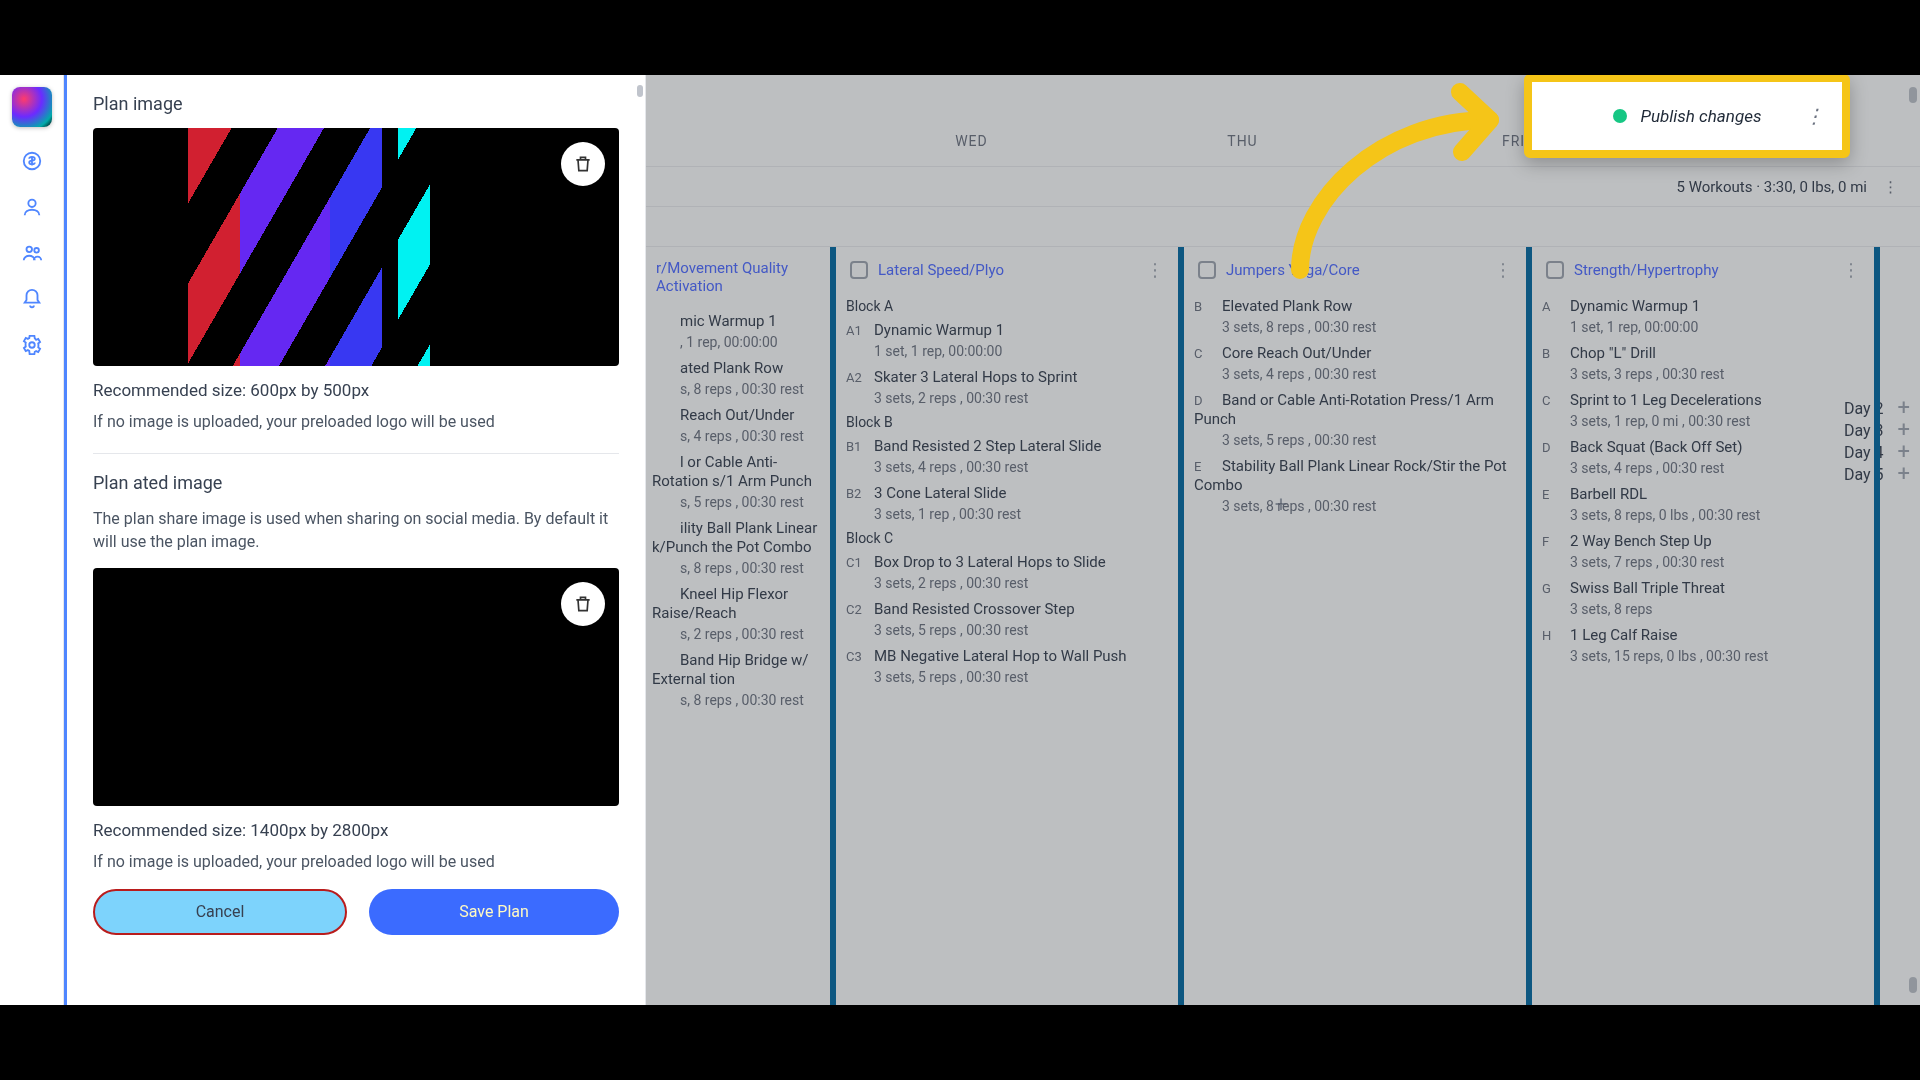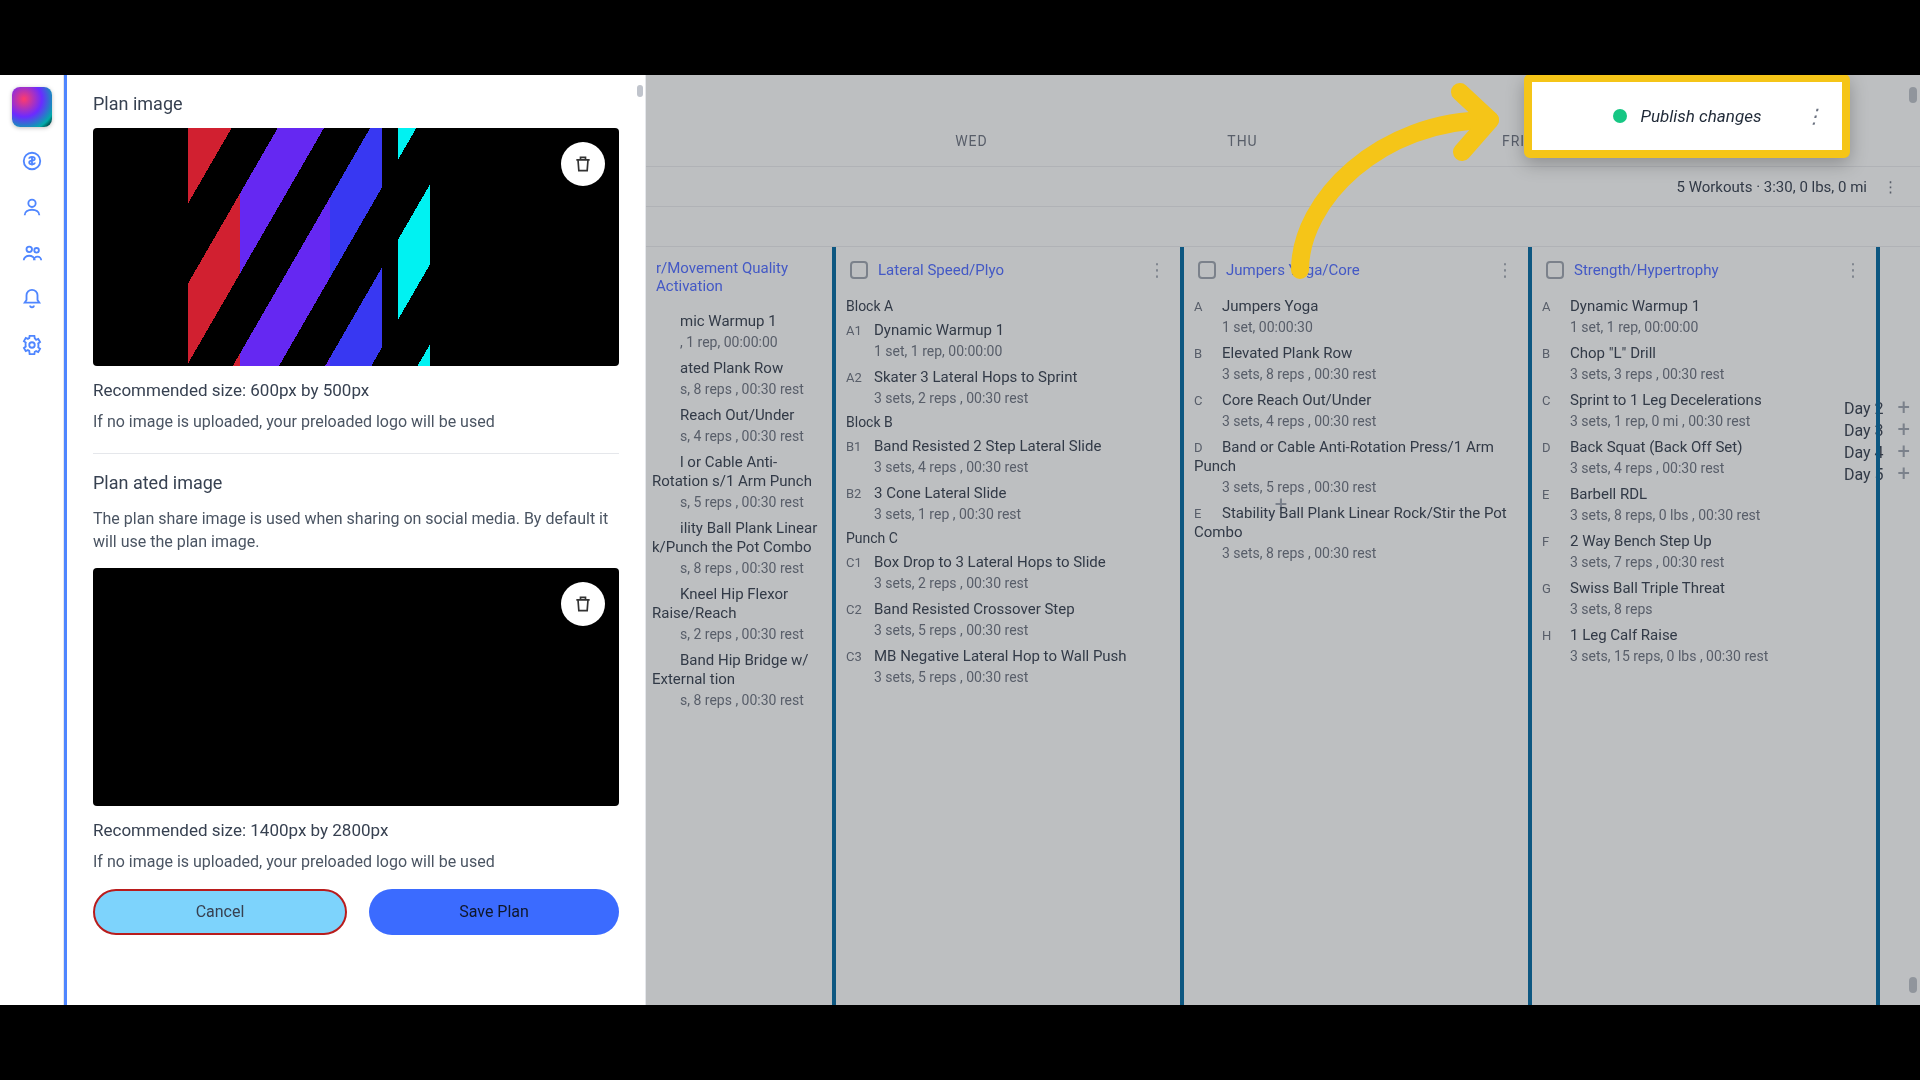--- a/index.html
+++ b/index.html
@@ -78,41 +78,41 @@
     box-shadow:0 1px 4px rgba(0,0,0,.3); color:#333; cursor:pointer;
   }
   .hint{font-size:17px; color:#374151; margin-top:14px;}
   .subhint{font-size:16px; color:#4b5563; margin-top:10px; line-height:1.45;}
   .divider{height:1px;background:#e5e7eb;margin:20px 0 8px;}
   .panel-actions{
     display:flex; gap:22px; margin-top:16px;
   }
   .btn{flex:1;height:46px;border-radius:23px;font-size:16px;display:flex;align-items:center;justify-content:center;cursor:pointer;}
   .btn-secondary{background:#7dd3fc;border:2px solid #b91c1c;color:#374151;}
-  .btn-primary{background:#3b6bff;color:#0f172a;border:none;}
+  .btn-primary{background:#3b6bff;color:#fef9c3;border:none;}
 
   
   .main{ flex:1; position:relative; overflow:hidden;}
   .day-header{
     display:flex; height:52px; align-items:center; border-bottom:1px solid #e5e7eb;
     margin-top:40px;
   }
   .day-header .dh{flex:1;text-align:center;font-size:14px;color:#6b7280;letter-spacing:1px;}
   .summary{
     height:40px;display:flex;align-items:center;justify-content:flex-end;padding-right:22px;
     font-size:15px;color:#374151;border-bottom:1px solid #e5e7eb;gap:16px;text-align:right;
   }
   .summary .more{color:#6b7280;}
   .days-row{
     display:flex; height:40px; border-bottom:1px solid #e5e7eb;flex-direction:column;
   }
   .days-row .cell{flex:1;display:flex;align-items:center;justify-content:flex-end;padding-right:10px;gap:8px;color:#374151;font-size:16px;}
   .days-row .plus{color:#9ca3af;font-size:22px;line-height:1;margin-left:6px;}
   .cols{display:flex;position:absolute;top:172px;bottom:0;left:0;right:0;}
-  .col{flex:1;border-right:4px solid #0369a1;padding:6px 10px 10px 10px;overflow:hidden;}
+  .col{flex:1;border-right:6px solid #0369a1;padding:6px 10px 10px 10px;overflow:hidden;}
   .col:last-child{border-right:none;}
   .col-head{
     display:flex;align-items:center;gap:10px;font-size:15px;color:#4f6bff;
     padding:6px 4px 10px;
   }
   .col-head .chk{width:18px;height:18px;border:2px solid #9ca3af;border-radius:4px;}
   .col-head .title{flex:1;}
   .col-head .dots{color:#9ca3af;font-size:18px;}
   .block-label{font-size:14px;color:#374151;margin:8px 0 6px;}
   .ex{margin:6px 0 2px;}
@@ -286,36 +286,35 @@
         <div class="block-label">Block A</div>
         <div id="col2-A">
             <div class="ex"><span class="tag">A1</span><span class="name">Dynamic Warmup 1</span><div class="meta">1 set, 1 rep, 00:00:00</div></div>
             <div class="ex"><span class="tag">A2</span><span class="name">Skater 3 Lateral Hops to Sprint</span><div class="meta">3 sets, 2 reps , 00:30 rest</div></div>
           </div>
         <div class="block-label">Block B</div>
         <div id="col2-B">
             <div class="ex"><span class="tag">B1</span><span class="name">Band Resisted 2 Step Lateral Slide</span><div class="meta">3 sets, 4 reps , 00:30 rest</div></div>
             <div class="ex"><span class="tag">B2</span><span class="name">3 Cone Lateral Slide</span><div class="meta">3 sets, 1 rep , 00:30 rest</div></div>
           </div>
-        <div class="block-label">Punch C</div>
+        <div class="block-label">Block C</div>
         <div id="col2-C">
             <div class="ex"><span class="tag">C1</span><span class="name">Box Drop to 3 Lateral Hops to Slide</span><div class="meta">3 sets, 2 reps , 00:30 rest</div></div>
             <div class="ex"><span class="tag">C2</span><span class="name">Band Resisted Crossover Step</span><div class="meta">3 sets, 5 reps , 00:30 rest</div></div>
             <div class="ex"><span class="tag">C3</span><span class="name">MB Negative Lateral Hop to Wall Push</span><div class="meta">3 sets, 5 reps , 00:30 rest</div></div>
           </div>
       </div>
 
       <div class="col">
         <div class="col-head">
           <span class="chk"></span>
           <span class="title">Jumpers Yoga/Core</span>
           <span class="dots">⋮</span>
         </div>
         <div id="col3-items">
-            <div class="ex"><span class="tag">A</span><span class="name">Jumpers Yoga</span><div class="meta">1 set, 00:00:30</div></div>
             <div class="ex"><span class="tag">B</span><span class="name">Elevated Plank Row</span><div class="meta">3 sets, 8 reps , 00:30 rest</div></div>
             <div class="ex"><span class="tag">C</span><span class="name">Core Reach Out/Under</span><div class="meta">3 sets, 4 reps , 00:30 rest</div></div>
             <div class="ex"><span class="tag">D</span><span class="name">Band or Cable Anti-Rotation Press/1 Arm Punch</span><div class="meta">3 sets, 5 reps , 00:30 rest</div></div>
             <div class="ex"><span class="tag">E</span><span class="name">Stability Ball Plank Linear Rock/Stir the Pot Combo</span><div class="meta">3 sets, 8 reps , 00:30 rest</div></div>
           </div>
       </div>
 
       <div class="col">
         <div class="col-head">
           <span class="chk"></span>

